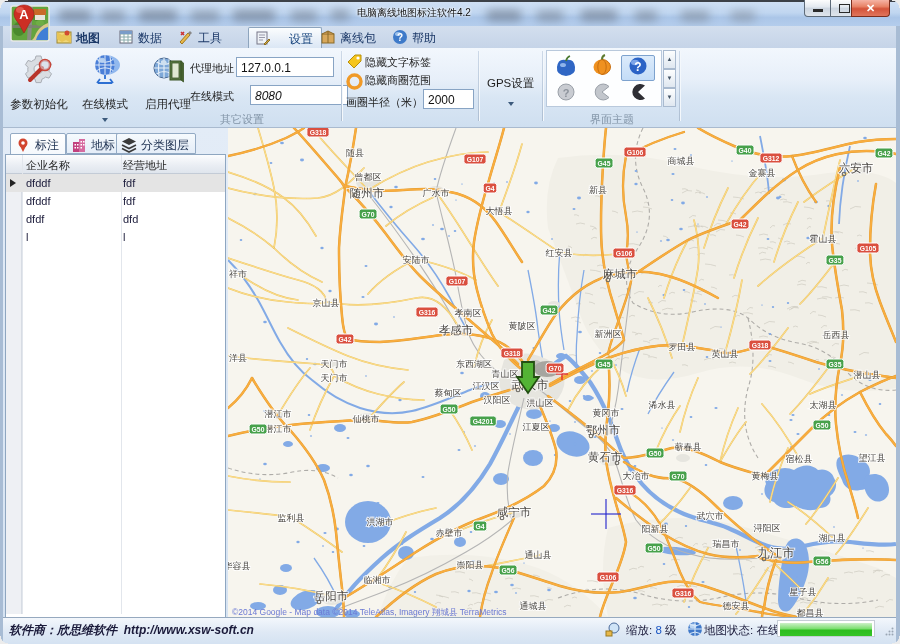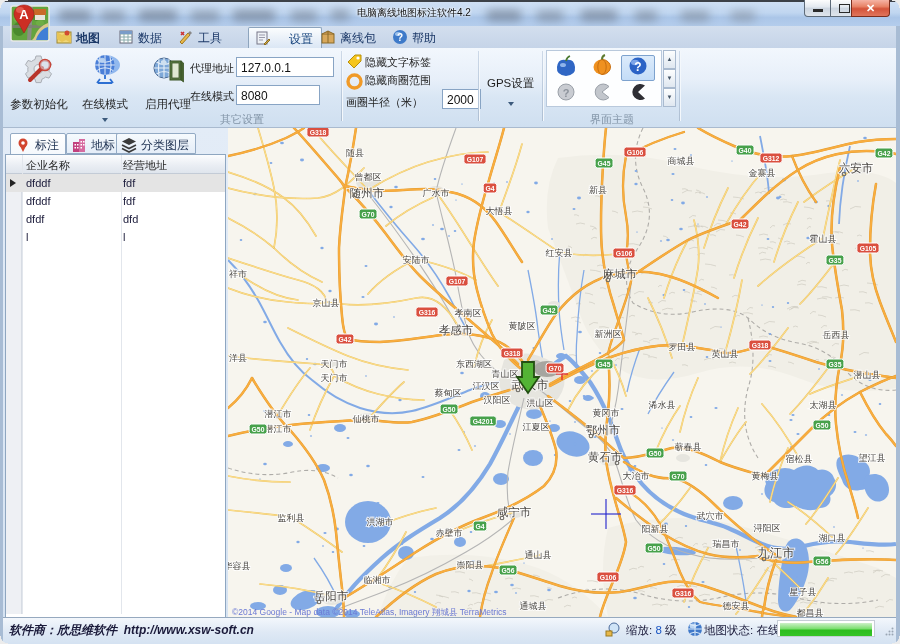--- a/index.html
+++ b/index.html
@@ -184,28 +184,28 @@
       <rect x="21" y="10" width="7" height="15" fill="#dfe8d2" stroke="#3a5426" stroke-width="0.8"></rect>
       <path d="M30,8 l2.5,2 v19 l-2.5,-2 Z" fill="#46622f" stroke="#3a5426" stroke-width="0.8"></path>
       </g>
     </svg></div>
     <div class="blabel">启用代理</div>
   </div>
 
   <div class="rlabel" style="left:187px;top:13px;">代理地址</div>
   <input class="rinput" style="left: 233px; top: 9px; width: 98px;" value="127.0.0.1" readonly="">
   <div class="rlabel" style="left:187px;top:41px;">在线模式</div>
-  <input class="rinput" style="left: 233px; top: 37px; width: 84px;" value="8080" readonly="">
+  <input class="rinput" style="left: 247px; top: 37px; width: 98px; font-style: italic;" value="8080" readonly="">
 
   <div class="grp-sep" style="left:338px;"></div>
 
   <div class="rlabel" style="left:362px;top:7px;">隐藏文字标签</div>
   <div class="rlabel" style="left:362px;top:25px;">隐藏商圈范围</div>
   <div class="rlabel" style="left:343px;top:47px;">画圈半径（米）</div>
-  <input class="rinput" style="left: 439px; top: 41px; width: 39px;" value="2000" readonly="">
+  <input class="rinput" style="left: 420px; top: 41px; width: 51px;" value="2000" readonly="">
   <svg class="abs" style="left:343px;top:5px;" width="17" height="17" viewBox="0 0 17 17">
     <path d="M2,9 L9,2 L15,2 L15,8 L8,15 Z" fill="#f5c51e" stroke="#b8900a"></path>
     <circle cx="12" cy="5" r="1.6" fill="#fff"></circle>
   </svg>
   <svg class="abs" style="left:343px;top:25px;" width="17" height="17" viewBox="0 0 17 17">
     <circle cx="8.5" cy="8.5" r="6.5" fill="none" stroke="#f09a28" stroke-width="3.4"></circle>
   </svg>
 
   <div class="grp-label" style="left:217px;">其它设置</div>
   <div class="grp-sep" style="left:475px;"></div>

